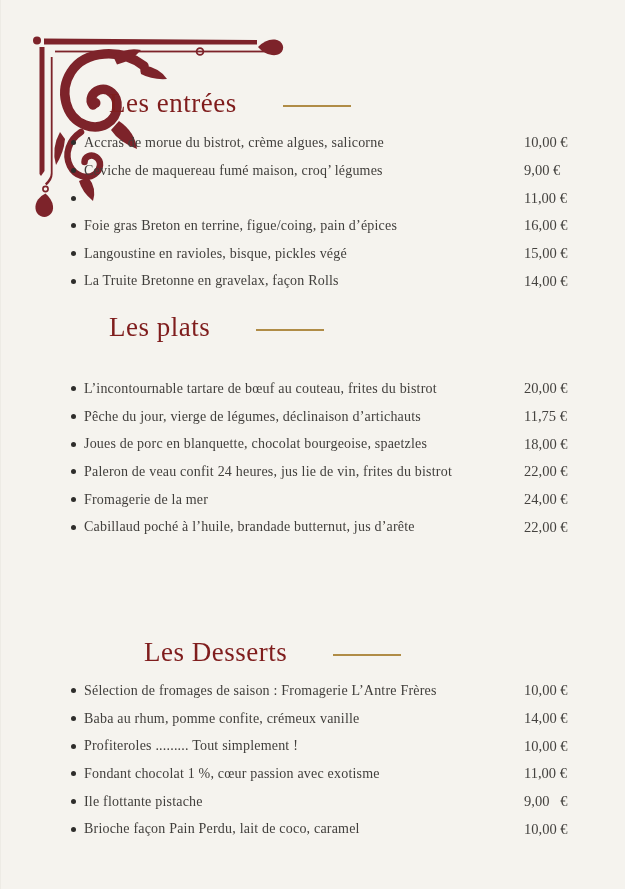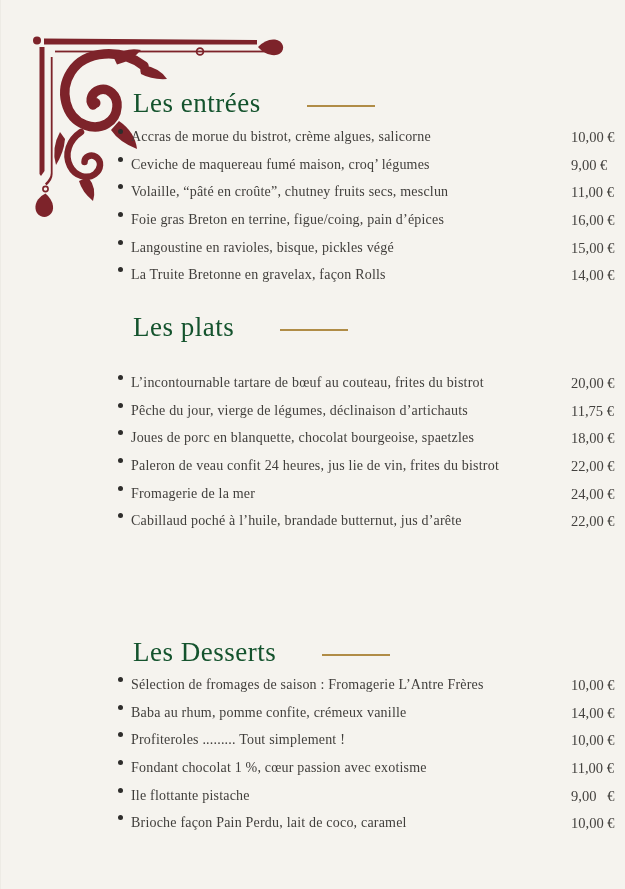--- a/index.html
+++ b/index.html
@@ -16,45 +16,44 @@
     border-bottom:2px solid #d9d5cc;
     overflow:hidden;
     color:#3c3a37;
   }
   .ornament {
     position:absolute; left:30px; top:35px;
     width:256px; height:185px;
   }
   .section { position:absolute; left:0; width:625px; }
   .section-heading {
-    position:absolute; left:132px;
+    position:absolute; left:108px;
     display:flex; align-items:center;
     height:36px;
     font-size:27px; letter-spacing:0.5px;
-    color:#14532d; white-space:nowrap;
+    color:#7f1d1d; white-space:nowrap;
   }
   .heading-rule {
     display:inline-block;
     width:68px; height:2px;
     background:#b08c46;
     margin-left:46px; margin-top:6px;
   }
   .heading-entrees  { top:85px;  }
   .heading-plats    { top:309px; }
-  .heading-desserts { top:634px; }
+  .heading-desserts { top:634px;margin-left:35px; }
   .items { position:absolute; left:0; width:625px; }
   .items-entrees  { top:129px; }
   .items-plats    { top:375px; }
   .items-desserts { top:677px; }
   .menu-item {
     position:relative;
     height:27.7px;
-    display:flex; align-items:flex-start;
+    display:flex; align-items:center;
     padding-left:70px;
-    margin-left:47px;
   }
   .bullet {
     width:5px; height:5px; border-radius:50%;
     background:#2e2d2b;
     margin-right:8px; flex:0 0 auto;
   }
   .dish {
     font-size:14px; color:#403e3b;
     white-space:nowrap; letter-spacing:0.2px;
   }
@@ -108,21 +107,20 @@
         <span class="dish">Accras de morue du bistrot, crème algues, salicorne</span>
         <span class="price">10,00 €</span>
       </div>
         <div class="menu-item">
         <span class="bullet"></span>
         <span class="dish">Ceviche de maquereau fumé maison, croq’ légumes</span>
         <span class="price">9,00 €</span>
       </div>
         <div class="menu-item">
         <span class="bullet"></span>
-        <span class="dish">Volaille, “pâté en croûte”, chutney fruits secs, mesclun</span>
         <span class="price">11,00 €</span>
       </div>
         <div class="menu-item">
         <span class="bullet"></span>
         <span class="dish">Foie gras Breton en terrine, figue/coing, pain d’épices</span>
         <span class="price">16,00 €</span>
       </div>
         <div class="menu-item">
         <span class="bullet"></span>
         <span class="dish">Langoustine en ravioles, bisque, pickles végé</span>

